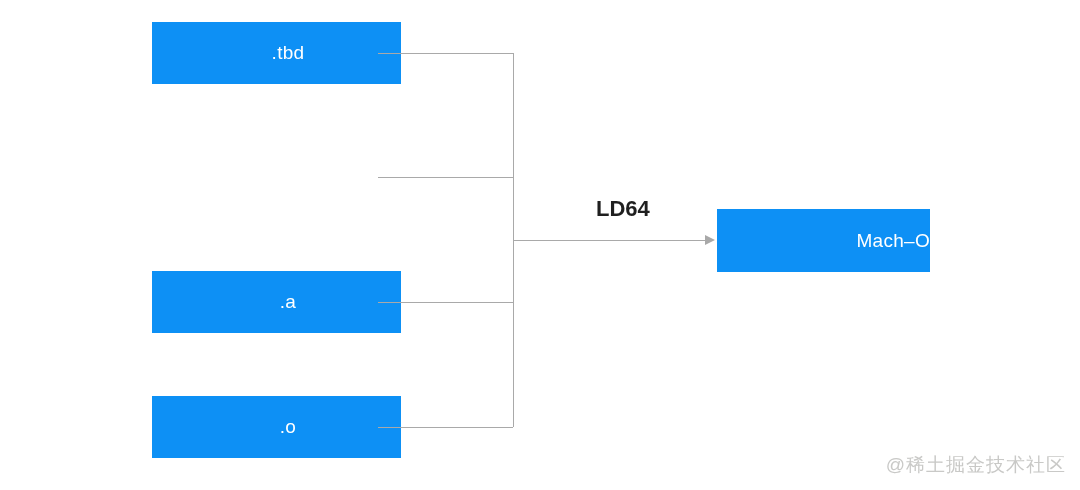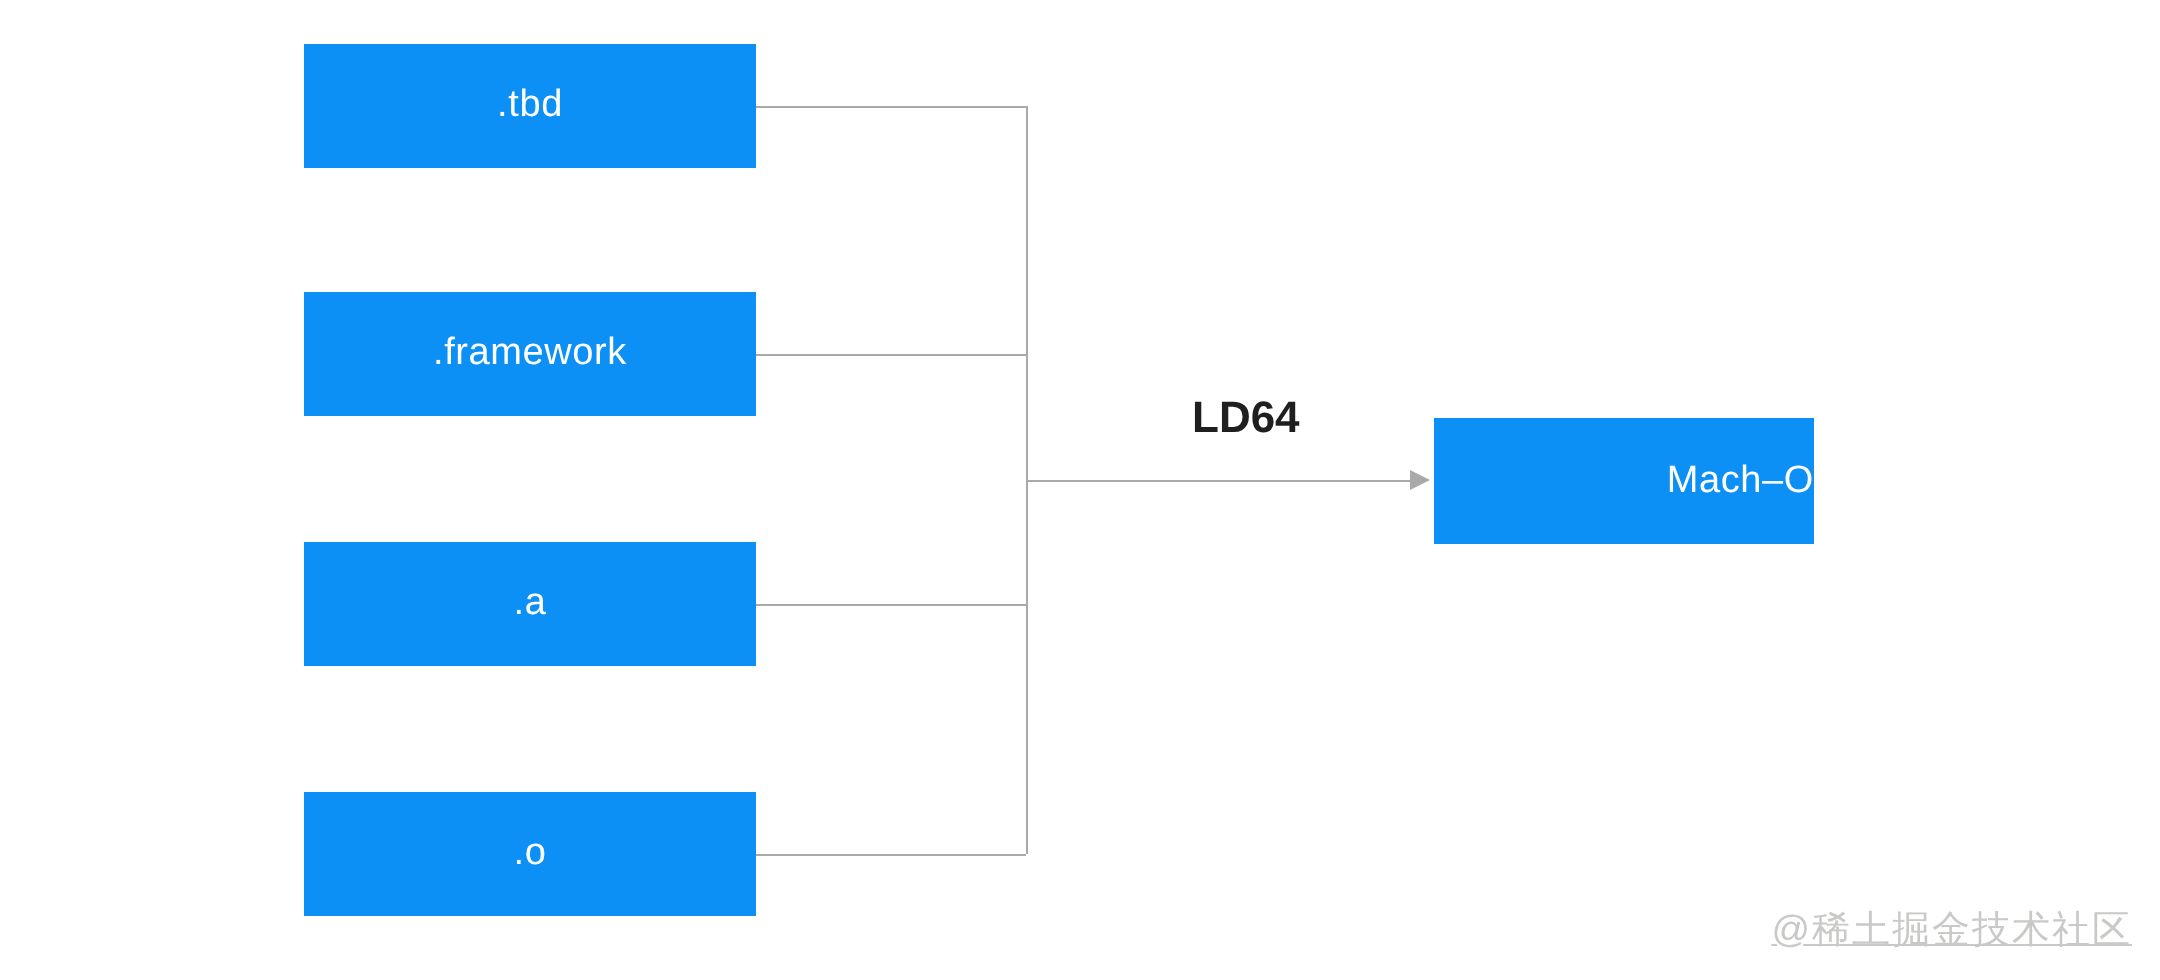--- a/index.html
+++ b/index.html
@@ -22,20 +22,21 @@
   }
   .node{
     position:absolute;
     background:var(--box-blue);
     color:#ffffff;
     display:flex;
     align-items:center;
     justify-content:center;
     font-size:19px;
     letter-spacing:0.3px;
+    padding-left:23px;
   }
   .node.input{
     left:152px;
     width:226px;
     height:62px;
   }
   .node.output{
     left:717px;
     top:209px;
     width:190px;
@@ -83,33 +84,29 @@
     color:var(--label-dark);
     font-weight:bold;
   }
   .watermark{
     position:absolute;
     right:14px;
     top:452px;
     font-size:19px;
     color:var(--watermark-gray);
     letter-spacing:1px;
-    text-decoration:underline;
   }
 </style>
 </head>
 <body>
 
 <div class="canvas">
 
   <div class="node input" style="top:22px">
     <span>.tbd</span>
-  </div>
-  <div class="node input" style="top:146px">
-    <span>.framework</span>
   </div>
   <div class="node input" style="top:271px">
     <span>.a</span>
   </div>
   <div class="node input" style="top:396px">
     <span>.o</span>
   </div>
 
   <div class="h-line" style="top:53px"></div>
   <div class="h-line" style="top:177px"></div>

